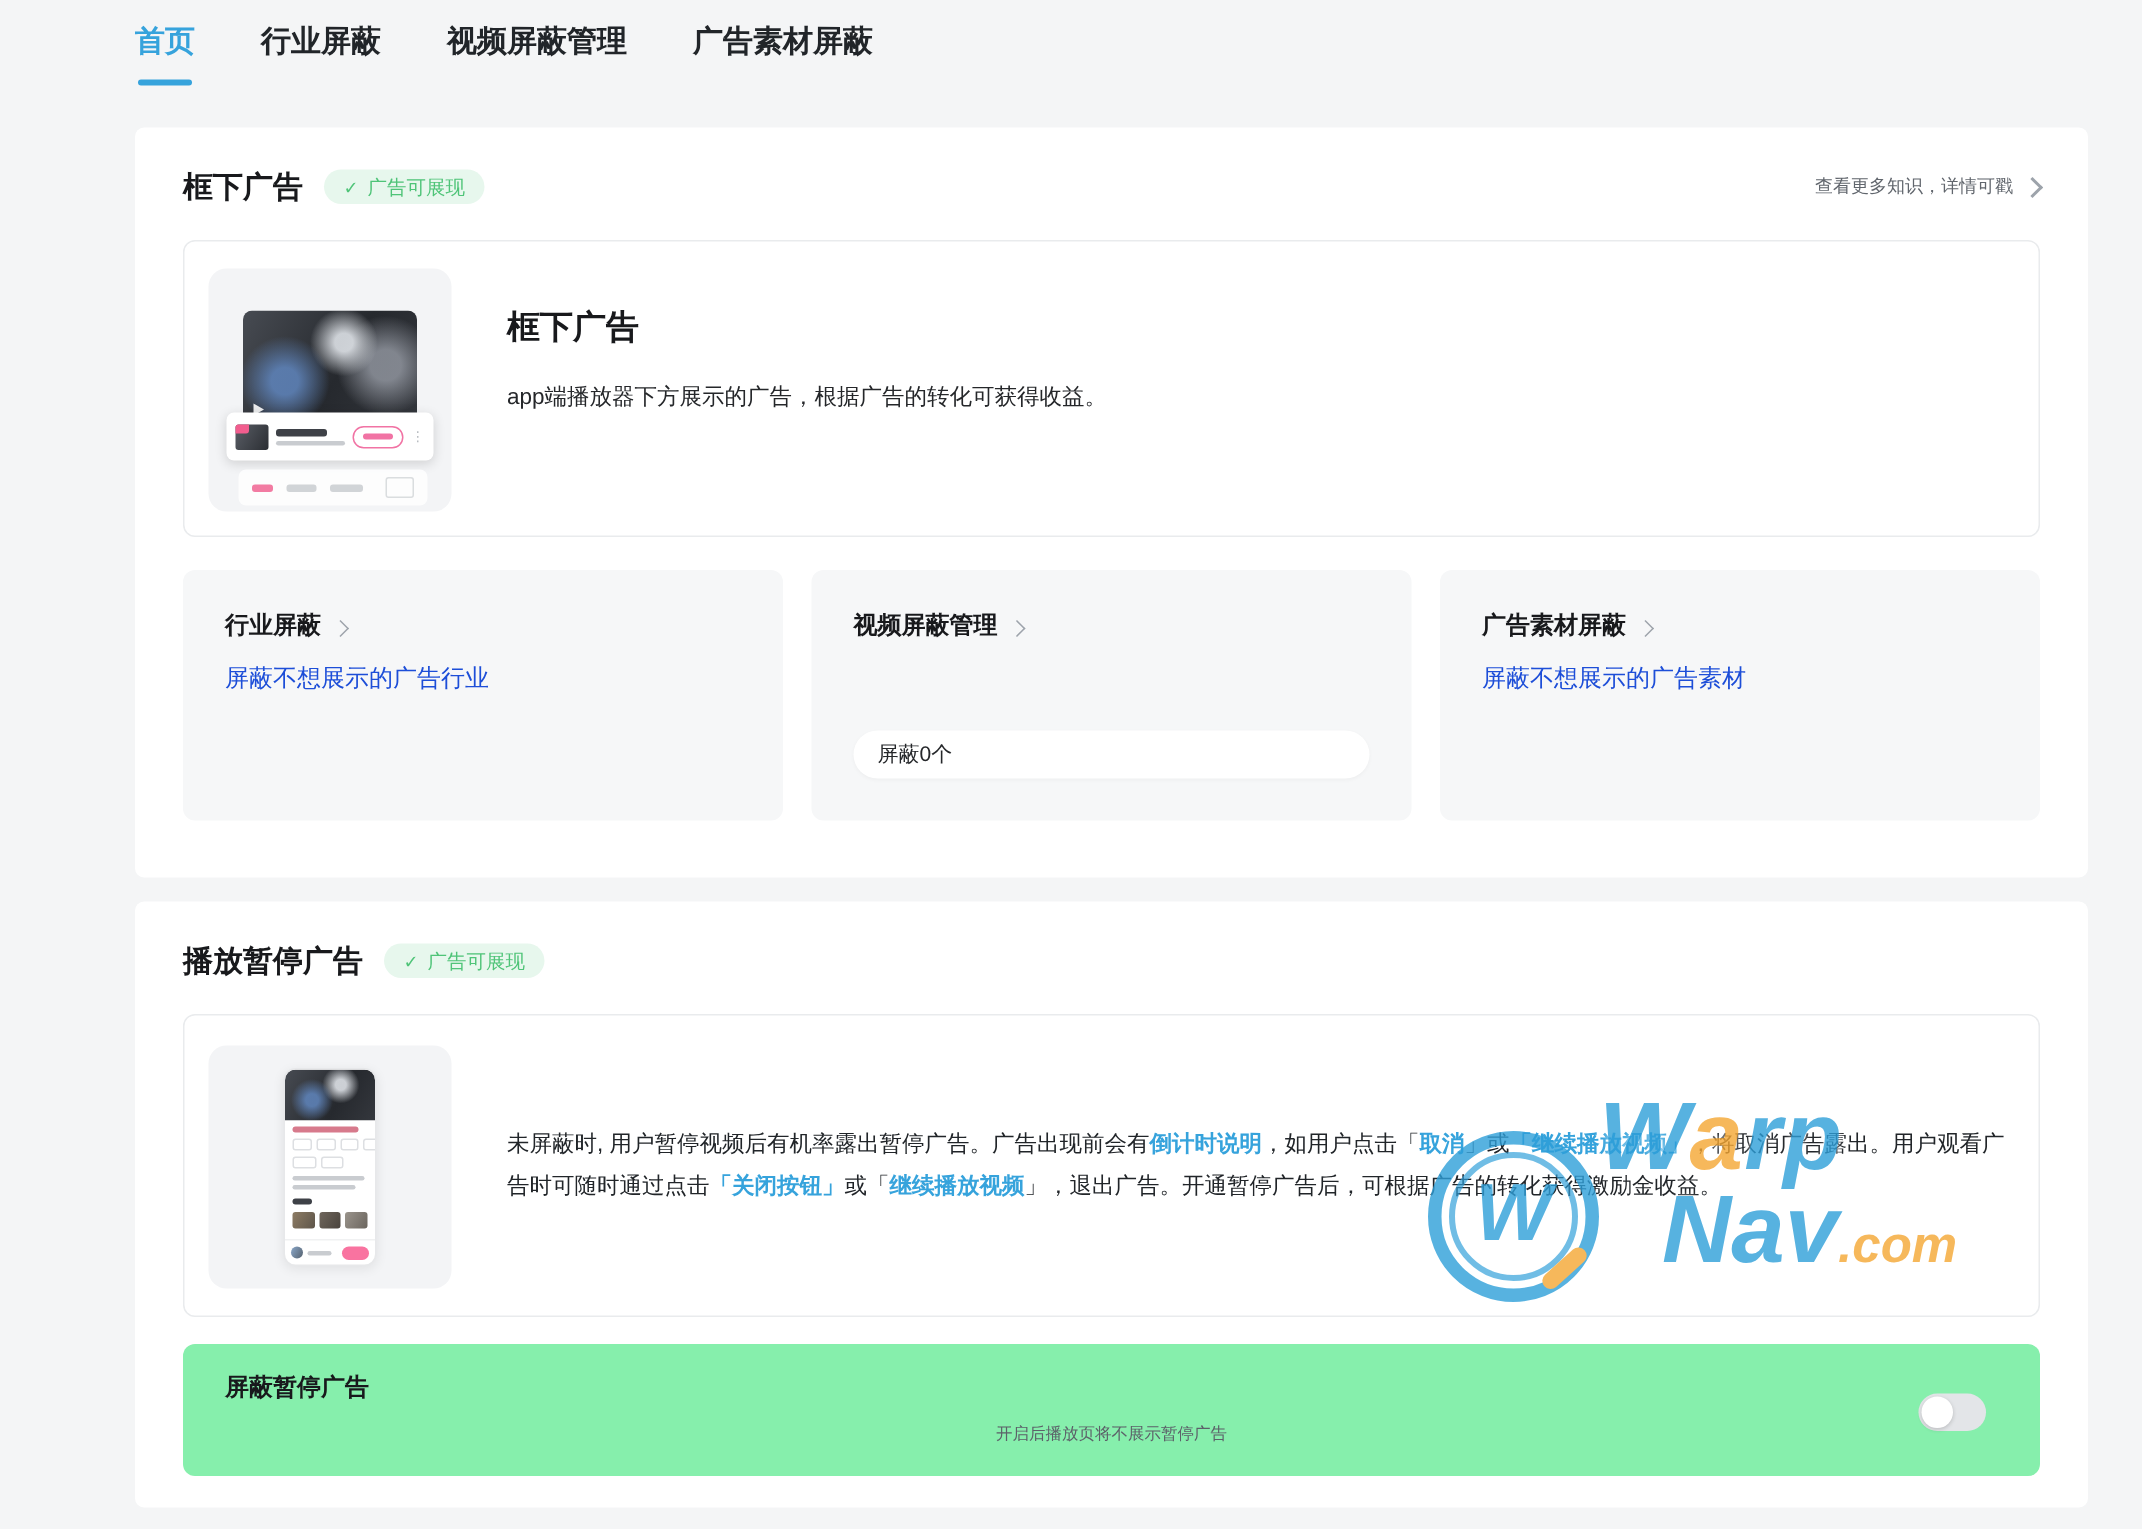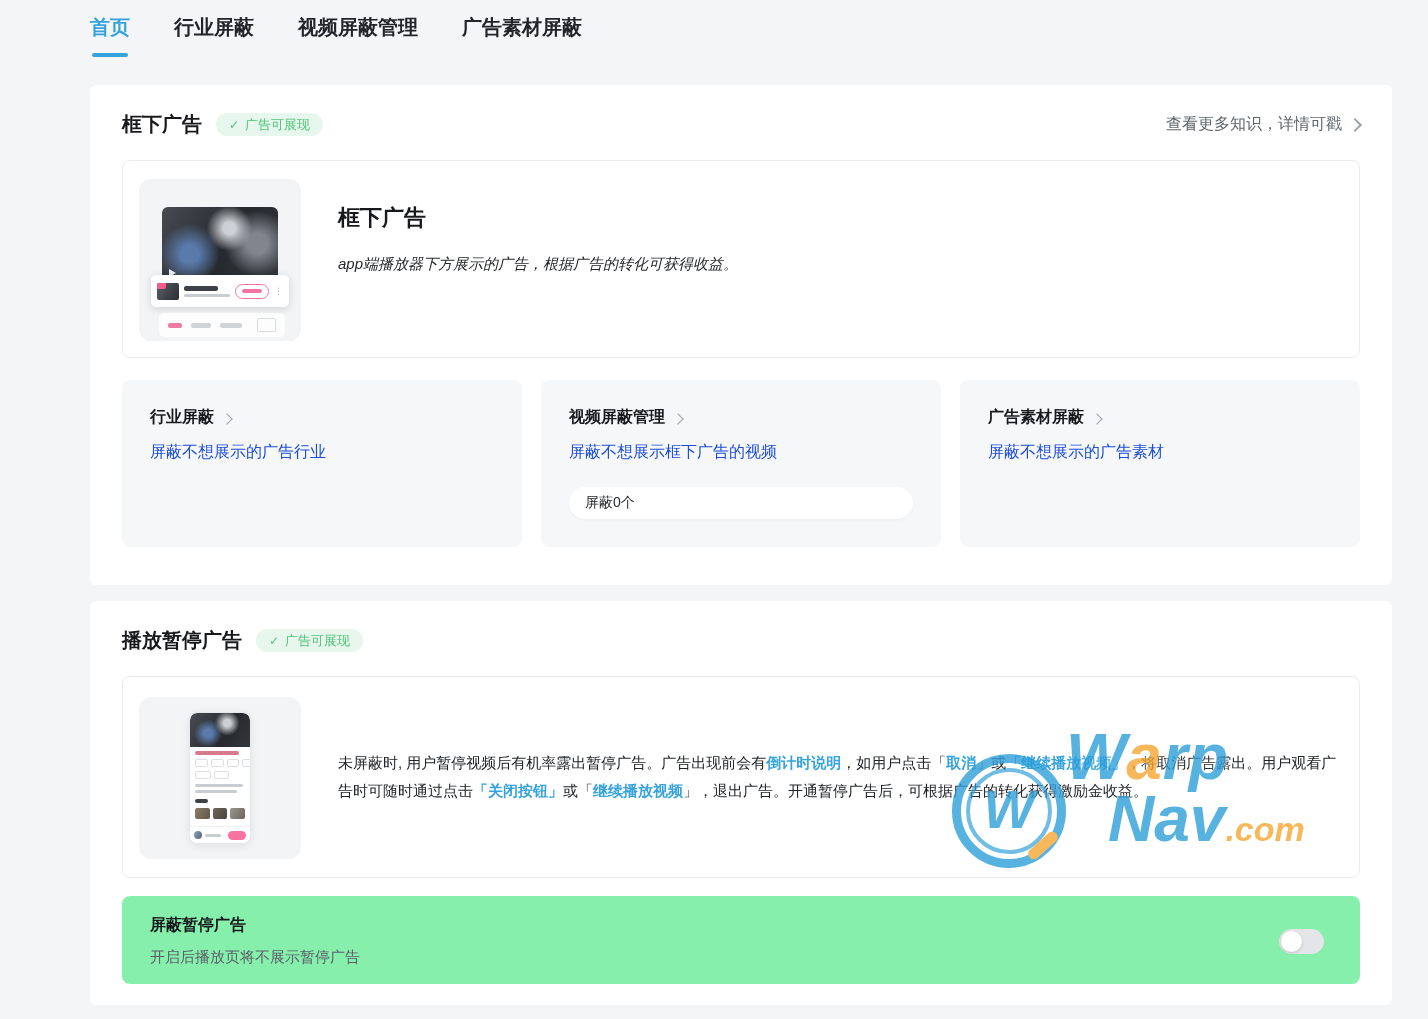--- a/index.html
+++ b/index.html
@@ -18,35 +18,35 @@
   
   .panel{position:absolute;left:90px;width:1302px;background:#fff;border-radius:6px;}
   .panel1{top:85px;height:500px;}
   .panel2{top:601px;height:404px;}
 
   .panel-head{display:flex;align-items:center;padding:26px 32px 0 32px;}
   .sec-title{font-size:20px;font-weight:700;color:#18191C;}
   .badge{display:inline-flex;align-items:center;gap:6px;margin-left:14px;background:#E7F7ED;
          color:#4FC478;font-size:13px;padding:5px 13px;border-radius:14px;line-height:1;}
   .badge .chk{font-size:12px;}
-  .more-link{margin-left:auto;display:flex;align-items:center;font-size:16px;color:#61666D;cursor:pointer;}
+  .more-link{margin-left:auto;display:flex;align-items:center;font-size:12px;color:#61666D;cursor:pointer;}
 
   .chev{display:inline-block;width:8px;height:8px;border-top:2px solid #9DA3AB;
         border-right:2px solid #9DA3AB;transform:rotate(45deg);margin-left:8px;}
   .chev.sm{width:7px;height:7px;border-width:1.5px;margin-left:9px;position:relative;top:1px;}
 
   
   .feature-card{position:relative;margin:22px 32px 0 32px;border:1px solid #E9EBED;border-radius:8px;box-sizing:border-box;}
   .fc1{height:198px;}
   .fc2{height:202px;}
   .thumb-box{position:absolute;left:16px;top:18px;width:162px;height:162px;background:#F3F4F6;border-radius:12px;overflow:hidden;}
   .fc2 .thumb-box{top:20px;}
   .feature-body{position:absolute;left:215px;top:42px;right:14px;}
   .feature-title{font-size:22px;font-weight:700;color:#18191C;}
-  .feature-desc{margin-top:22px;font-size:15px;color:#25272A;font-style:italic;}
+  .feature-desc{margin-top:22px;font-size:15px;color:#25272A;}
   .para{margin-top:30px;font-size:15px;line-height:28px;color:#212529;}
   .para .plink{color:#36A3DC;font-weight:700;}
 
   
   .mp{position:absolute;left:23px;top:28px;width:116px;height:76px;border-radius:6px 6px 0 0;
       background:
         radial-gradient(circle at 24% 62%, rgba(96,134,190,.85) 0 9%, rgba(96,134,190,0) 30%),
         radial-gradient(circle at 58% 28%, rgba(222,226,231,.9) 0 7%, rgba(222,226,231,0) 26%),
         radial-gradient(circle at 82% 48%, rgba(165,170,180,.7) 0 10%, rgba(165,170,180,0) 32%),
         linear-gradient(120deg,#474B52,#26292E 55%,#34373D);}
@@ -94,21 +94,21 @@
   .gcard-title{display:flex;align-items:center;font-size:16px;font-weight:700;color:#18191C;}
   .gcard-desc{margin-top:14px;font-size:16px;color:#1d4ed8;}
   .pill{position:absolute;left:28px;right:28px;bottom:28px;height:32px;background:#fff;border-radius:16px;
         display:flex;align-items:center;padding:0 16px;font-size:14px;color:#25272A;box-shadow:0 1px 3px rgba(0,0,0,.04);cursor:pointer;}
   .pill .count{color:#36A3DC;}
 
   
   .block-card{position:relative;margin:18px 32px 0 32px;height:88px;background:#86efac;border-radius:8px;
       box-sizing:border-box;padding:19px 28px;}
   .block-title{font-size:16px;font-weight:700;color:#18191C;}
-  .block-desc{margin-top:12px;font-size:15px;color:#5C6169;}
+  .block-desc{margin-top:12px;font-size:11px;color:#5C6169;text-align:center;}
   .toggle{position:absolute;right:36px;top:33px;width:45px;height:25px;border-radius:13px;background:#E3E5E8;cursor:pointer;}
   .knob{position:absolute;left:2px;top:2px;width:21px;height:21px;border-radius:50%;background:#fff;
         box-shadow:0 1px 3px rgba(0,0,0,.18);}
 
   
   .watermark{position:absolute;left:948px;top:724px;width:350px;height:168px;opacity:.8;z-index:6;
       pointer-events:none;font-style:italic;font-weight:700;}
   .wm-circle{position:absolute;left:4px;top:30px;width:114px;height:114px;border:9px solid #2E9FD9;
       border-radius:50%;box-sizing:border-box;}
   .wm-circle::before{content:"";position:absolute;inset:5px;border:4px solid rgba(46,159,217,.85);border-radius:50%;}
@@ -196,21 +196,20 @@
           <span>行业屏蔽</span>
           <span class="chev sm"></span>
         </div>
         <div class="gcard-desc">屏蔽不想展示的广告行业</div>
       </div>
       <div class="gcard">
         <div class="gcard-title">
           <span>视频屏蔽管理</span>
           <span class="chev sm"></span>
         </div>
-        <div class="gcard-desc">屏蔽不想展示框下广告的视频</div>
         <div class="pill">
           <span>屏蔽0个</span>
         </div>
       </div>
       <div class="gcard">
         <div class="gcard-title">
           <span>广告素材屏蔽</span>
           <span class="chev sm"></span>
         </div>
         <div class="gcard-desc">屏蔽不想展示的广告素材</div>

